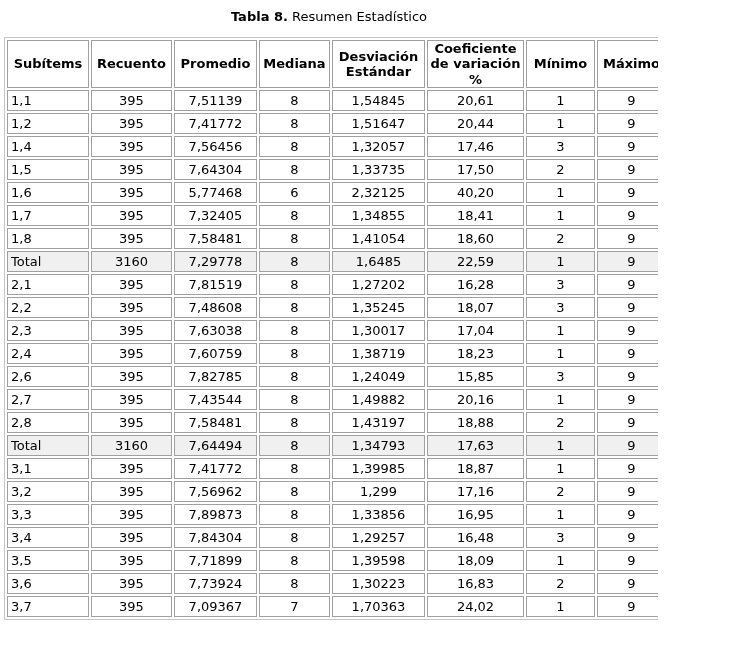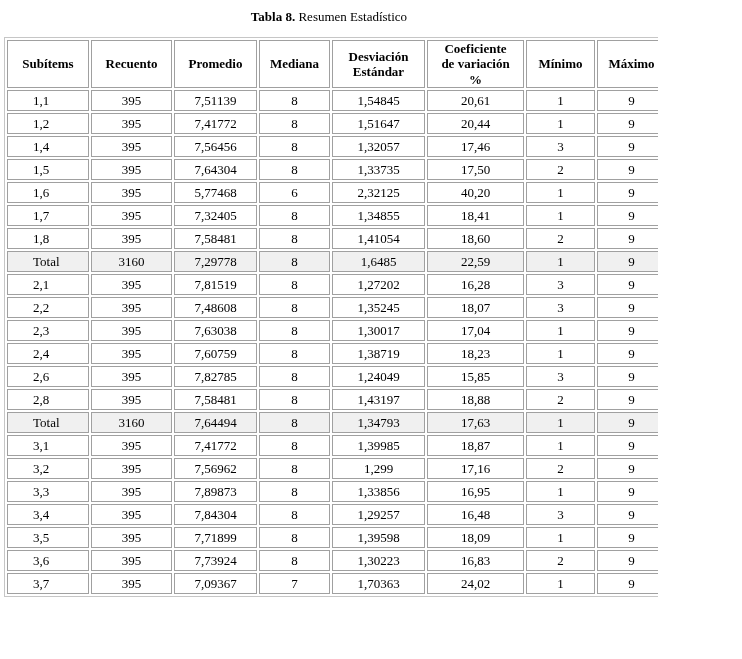--- a/index.html
+++ b/index.html
@@ -8,21 +8,20 @@
     background: #ffffff;
     width: 742px;
     font-family: "DejaVu Sans", "Liberation Sans", sans-serif;
     color: #000000;
   }
   .page {
     width: 658px;
     height: 659px;
     box-sizing: border-box;
     overflow: hidden;
-    font-family: Liberation Serif, serif;
   }
   .caption {
     text-align: center;
     padding-top: 9px;
     height: 37px;
     box-sizing: border-box;
     font-size: 13px;
     line-height: 1.2;
   }
   .caption .bold { font-weight: bold; }
@@ -51,21 +50,21 @@
     line-height: 1.18;
     white-space: pre-line;
   }
   table.stats td {
     height: 19px;
     line-height: 19px;
     white-space: nowrap;
   }
   table.stats td.col-first {
     text-align: left;
-    padding-left: 25px;
+    padding-left: 3px;
   }
   table.stats tr.total-row td {
     background: var(--total-bg, #f0f0f0);
     margin-left: 11px;
   }
 </style>
 </head>
 <body>
 
 <div class="page">
@@ -241,20 +240,31 @@
           <td>395</td>
           <td>7,82785</td>
           <td>8</td>
           <td>1,24049</td>
           <td>15,85</td>
           <td>3</td>
           <td>9</td>
           <td>6</td>
         </tr>
         <tr>
+          <td class="col-first">2,7</td>
+          <td>395</td>
+          <td>7,43544</td>
+          <td>8</td>
+          <td>1,49882</td>
+          <td>20,16</td>
+          <td>1</td>
+          <td>9</td>
+          <td>8</td>
+        </tr>
+        <tr>
           <td class="col-first">2,8</td>
           <td>395</td>
           <td>7,58481</td>
           <td>8</td>
           <td>1,43197</td>
           <td>18,88</td>
           <td>2</td>
           <td>9</td>
           <td>7</td>
         </tr>

